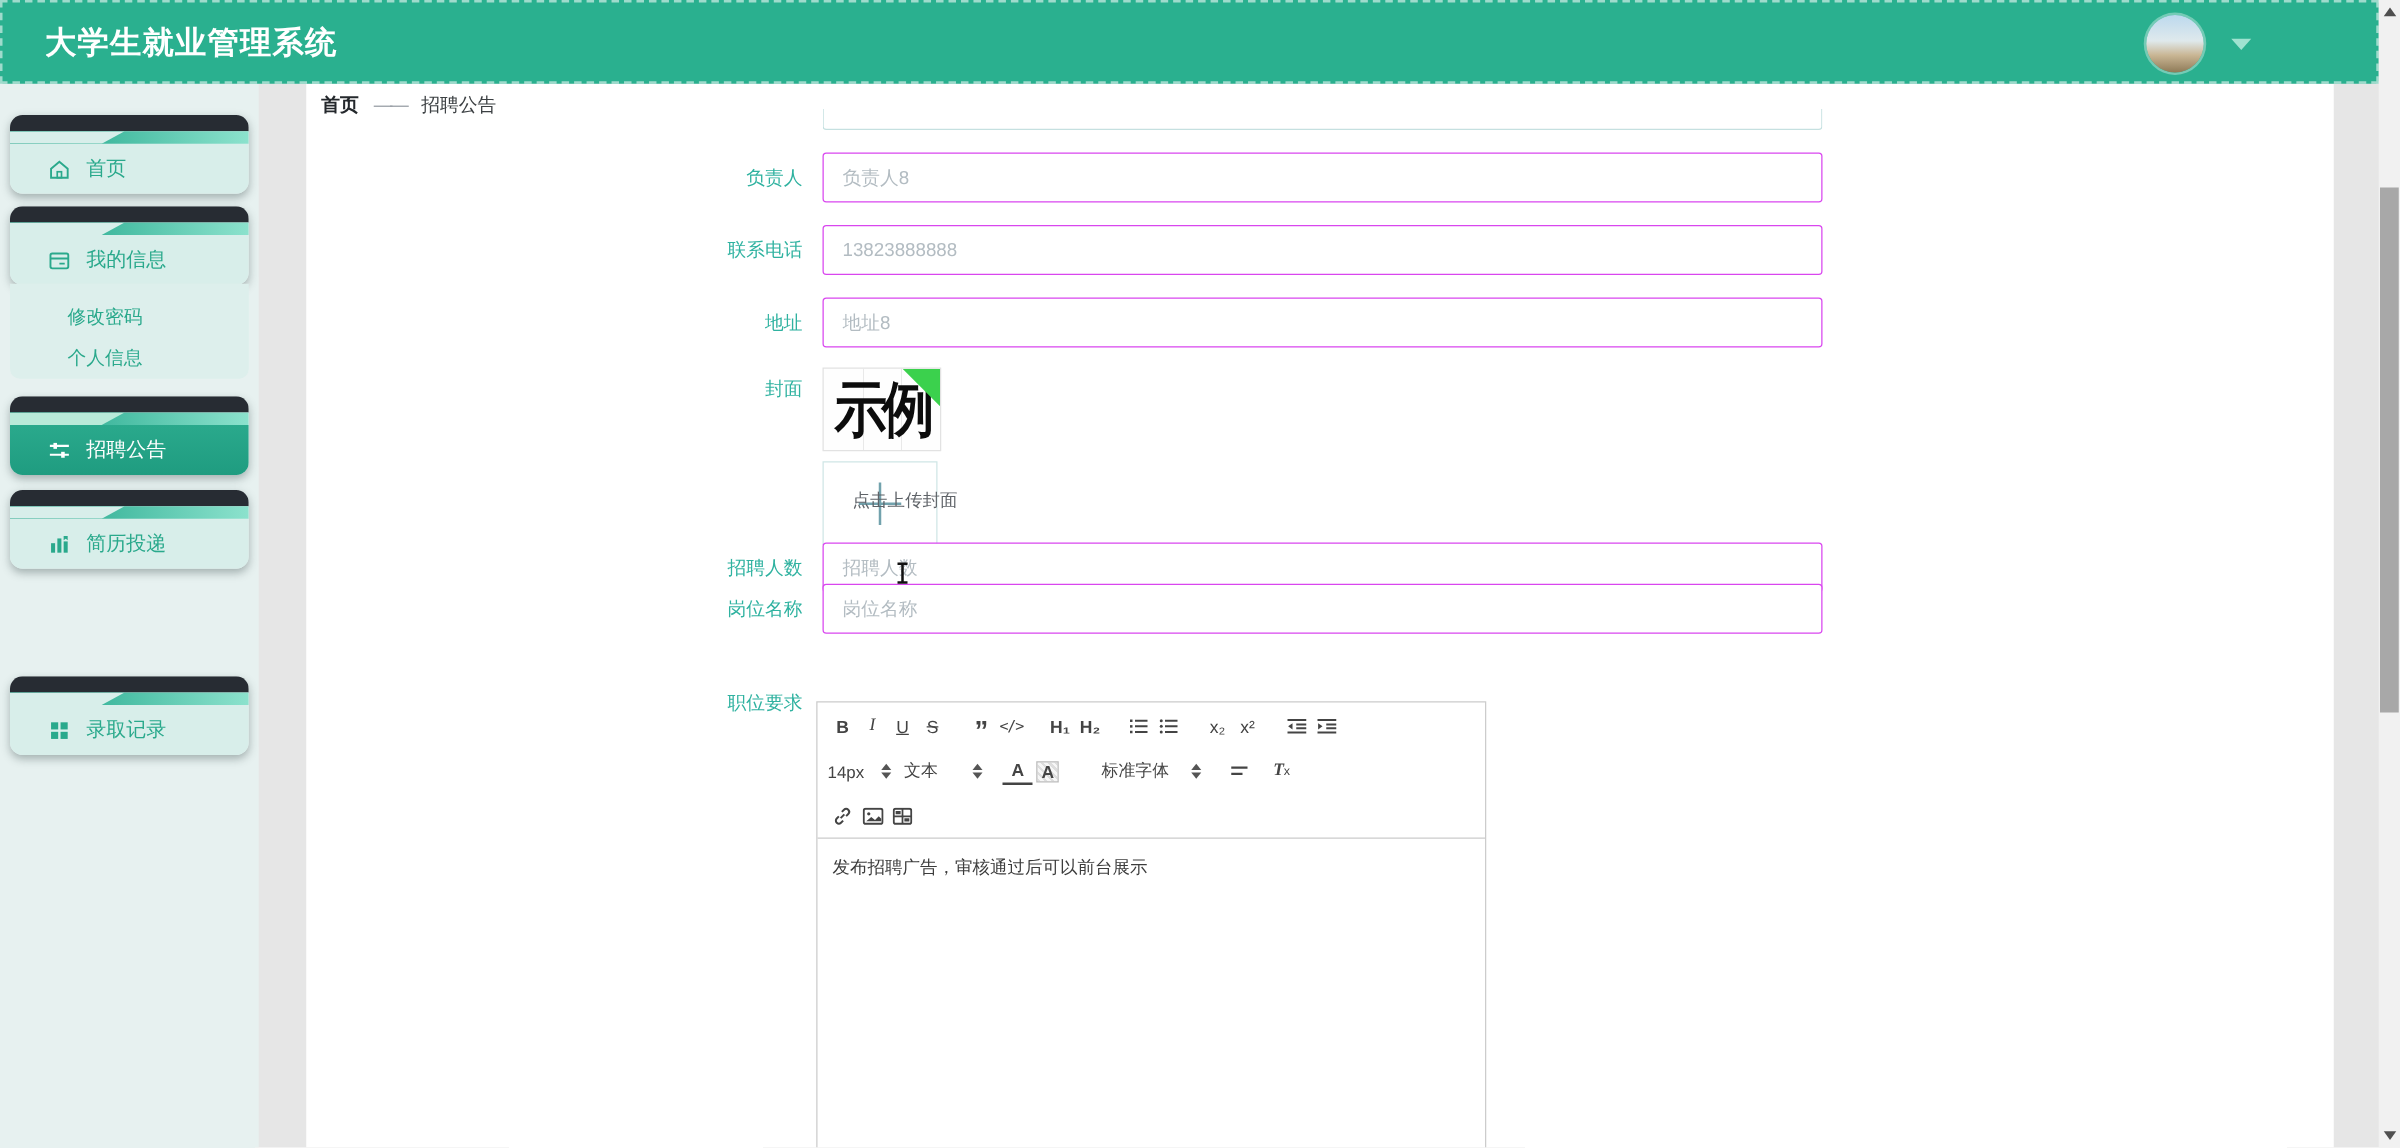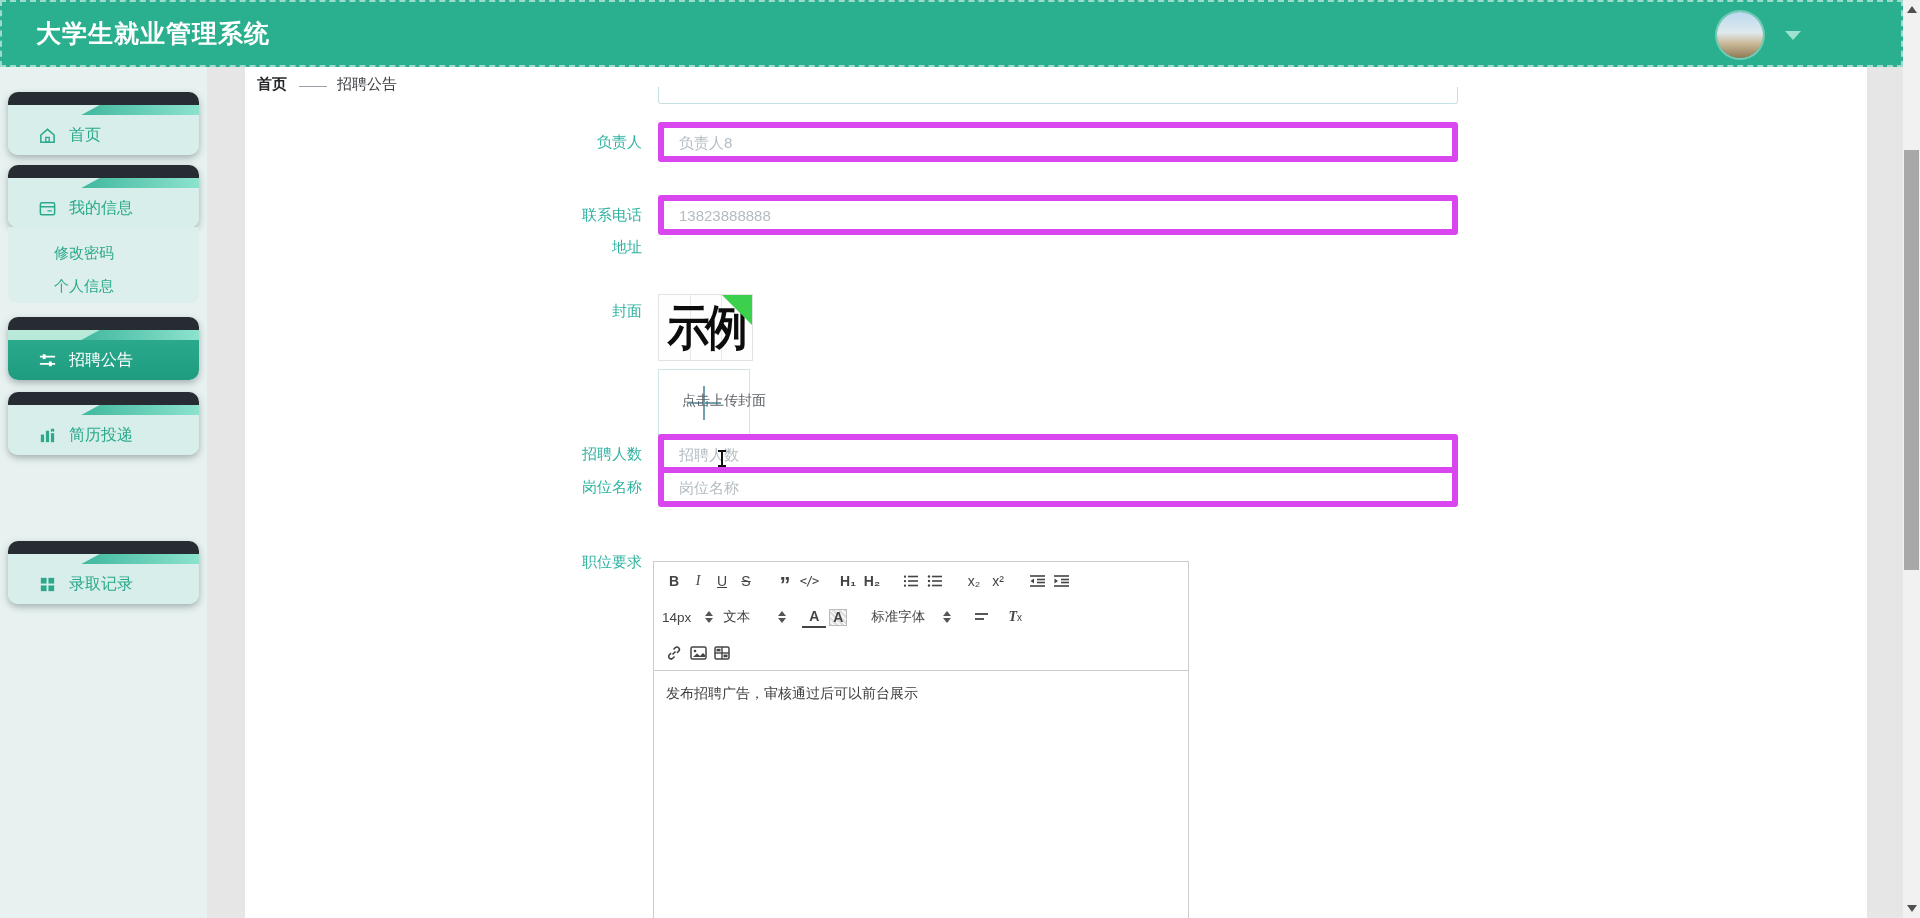--- a/index.html
+++ b/index.html
@@ -50,21 +50,21 @@
   .bc-home { color:#24282c; font-weight:bold; }
   .bc-sep { color:#9aa0a6; letter-spacing:-2px; }
   .bc-cur { color:#3c4043; }
 
   .sliver-input { position:absolute; left:413px; top:20px; width:800px; height:17px;
     border-left:1px solid #c5e0e0; border-right:1px solid #c5e0e0; border-bottom:1px solid #c5e0e0;
     border-radius:0 0 3px 3px; }
 
   .form-row { position:absolute; left:0; display:flex; align-items:center; }
   .form-label { width:397px; text-align:right; color:#2fb2a0; font-size:15px; }
-  .form-input { margin-left:16px; width:800px; height:40px; border:6px solid #d946ef; border-radius:3px;
+  .form-input { margin-left:16px; width:800px; height:40px; border:1px solid #d946ef; border-radius:3px;
     padding:0 15px; font-size:15px; color:#333; outline:none; background:#fff;
     font-family:"Liberation Sans","DejaVu Sans",sans-serif; }
   .form-input::placeholder { color:#b3bcc2; opacity:1; }
 
   .cover-row { align-items:flex-start; }
   .cover-boxes { margin-left:16px; display:flex; gap:8px;flex-direction:column; }
   .cover-thumb { width:95px; height:67px; border:1px solid #e2e2e2; background:#fefefe; position:relative;
     display:flex; align-items:center; justify-content:center; overflow:hidden; cursor:pointer;
     background-image:linear-gradient(90deg,transparent 31px,#e9e9e9 31px,#e9e9e9 32px,transparent 32px,transparent 62px,#e9e9e9 62px,#e9e9e9 63px,transparent 63px); }
   .cover-sample-text { font-family:"DejaVu Serif","Liberation Serif",serif; font-weight:900; font-size:42px;
@@ -224,27 +224,28 @@
     <span class="bc-cur">招聘公告</span>
   </div>
 
   <div class="sliver-input"></div>
 
   <div class="form-row" style="top:55px">
     <div class="form-label">负责人</div>
     <input class="form-input" placeholder="负责人8" style="">
   </div>
 
-  <div class="form-row" style="top:128px">
+  <div class="form-row" style="top:113px">
     <div class="form-label">联系电话</div>
     <input class="form-input" placeholder="13823888888" style="">
   </div>
 
   <div class="form-row" style="top:171px">
     <div class="form-label">地址</div>
+    <input class="form-input" placeholder="地址8" style="">
   </div>
 
   <div class="form-row cover-row" style="top:227px">
     <div class="form-label" style="padding-top:8px">封面</div>
     <div class="cover-boxes">
       <div class="cover-thumb">
         <span class="cover-sample-text">示例</span>
         <span class="cover-corner"></span>
       </div>
       <div class="cover-upload">
@@ -354,21 +355,21 @@
           </span>
       </span>
 
       <span class="ql-group" style="margin-left:6px">
         <span class="ql-btn ql-colorA">A</span>
         <span class="ql-btn">
             <span class="ql-bgA">A</span>
           </span>
       </span>
 
-      <span class="ql-picker" style="margin-left:6px">
+      <span class="ql-picker" style="margin-left:16px">
         <span class="ql-picker-label">标准字体</span>
         <span class="ql-carets" style="margin-left:18px">
             <i class="up"></i>
             <i class="dn"></i>
           </span>
       </span>
 
       <span class="ql-btn" style="margin-left:8px">
         <svg class="ql-svg" width="15" height="12" viewBox="0 0 15 12">
           <line x1="1" y1="3" x2="14" y2="3" stroke="#444" stroke-width="1.8"></line>

